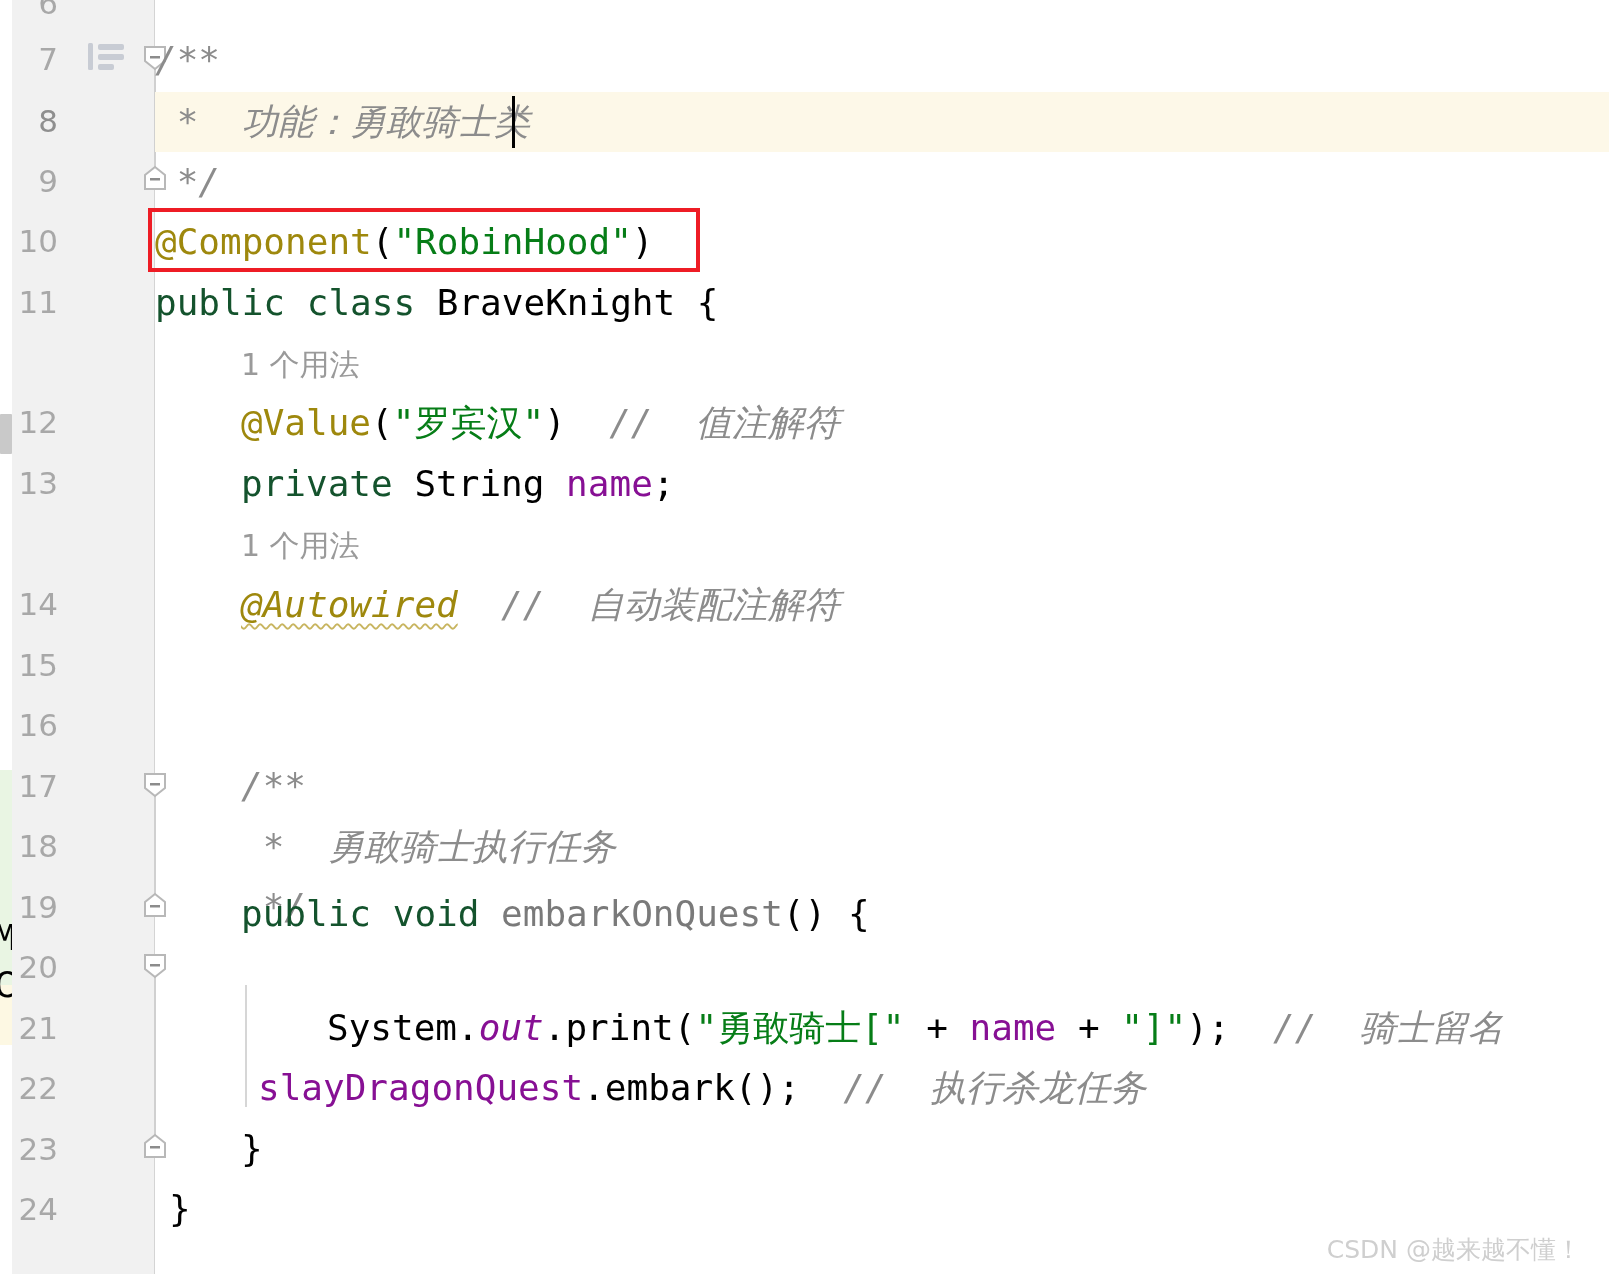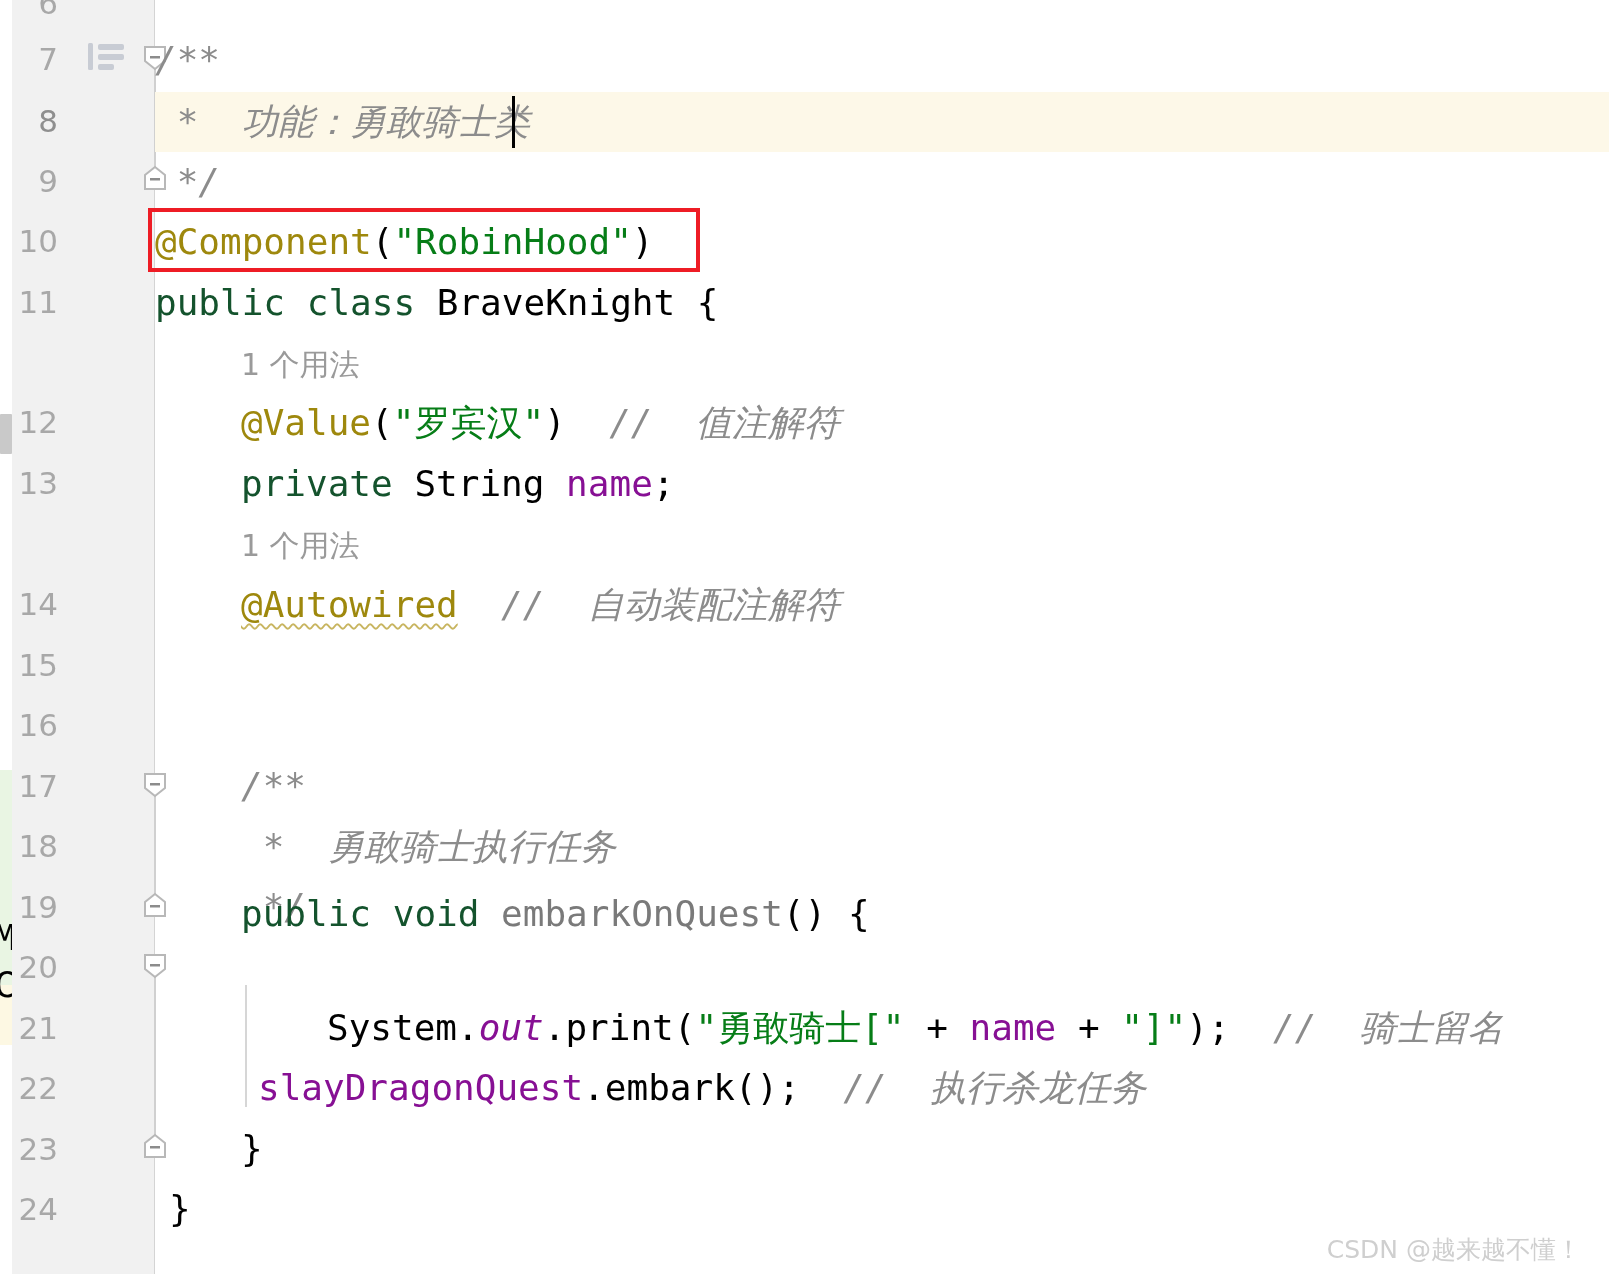--- a/index.html
+++ b/index.html
@@ -125,20 +125,21 @@
   .method  { color: #7a7a7a; }
   .static  { color: #871094; font-style: italic; }
   .hint    { color: #9a9a9a; font-family: "DejaVu Sans", sans-serif; font-size: 30px; }
 
   .squiggle {
     text-decoration: underline;
     text-decoration-style: wavy;
     text-decoration-color: #c8b560;
     text-decoration-thickness: 2px;
     text-underline-offset: 6px;
+    font-style: italic;
   }
 
   
   #caret {
     position: absolute;
     width: 3px;
     background: #000000;
   }
 
   

